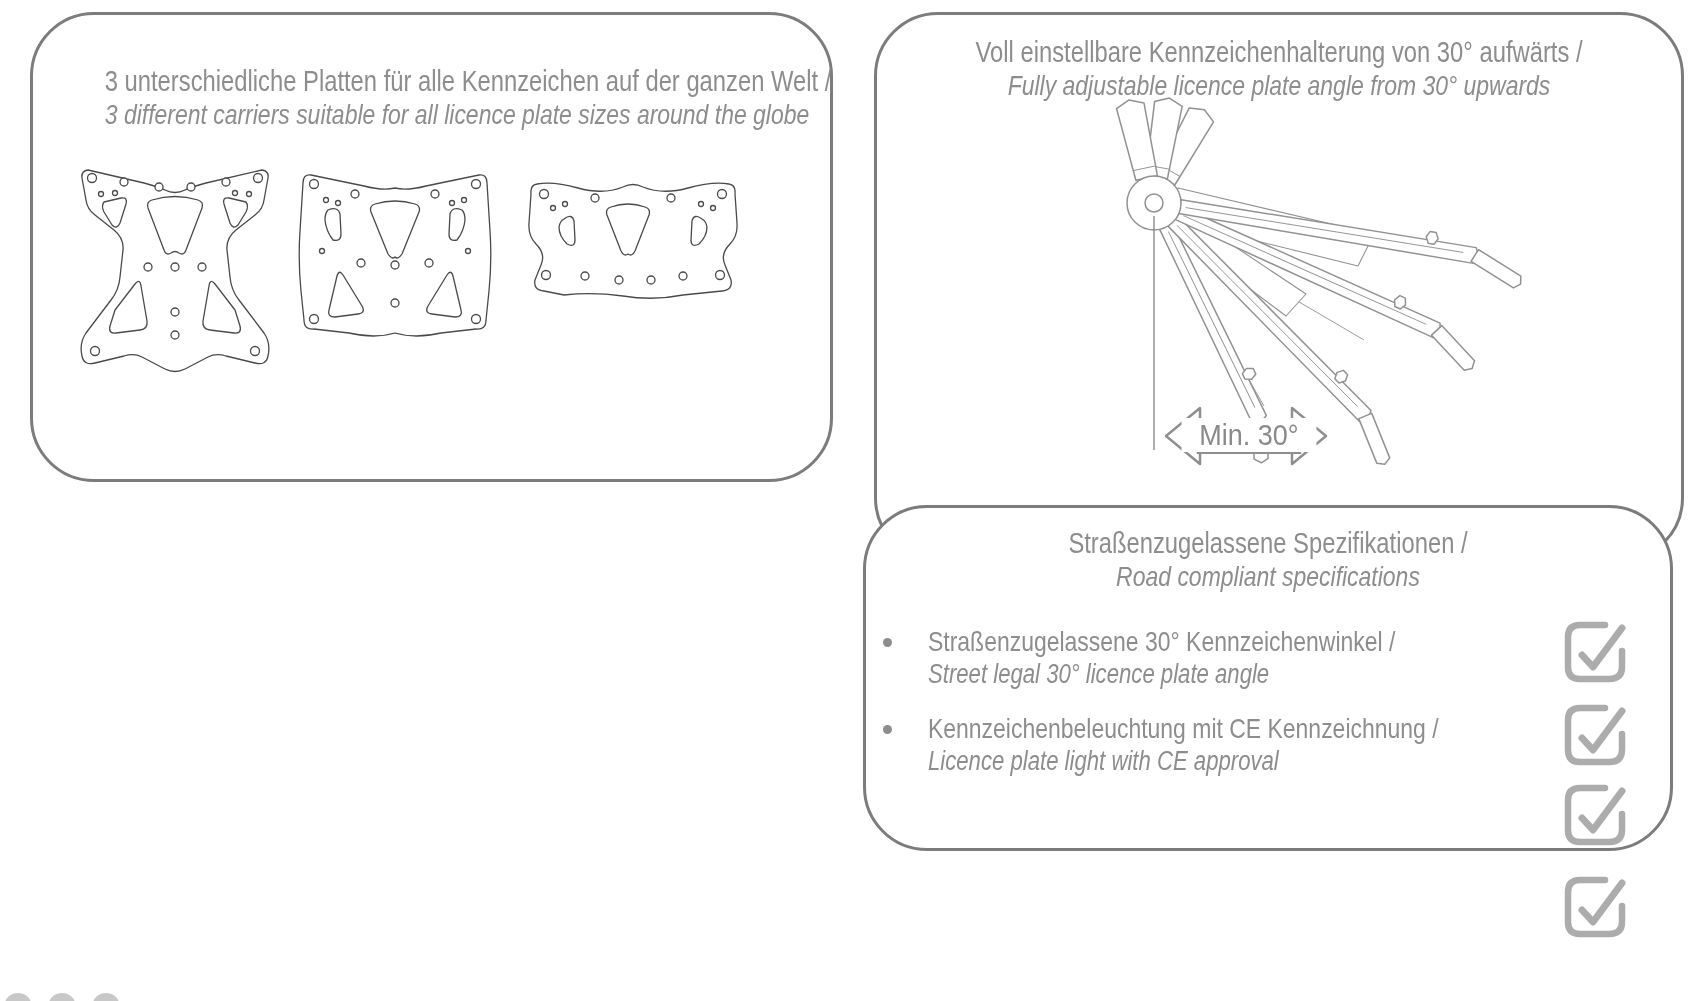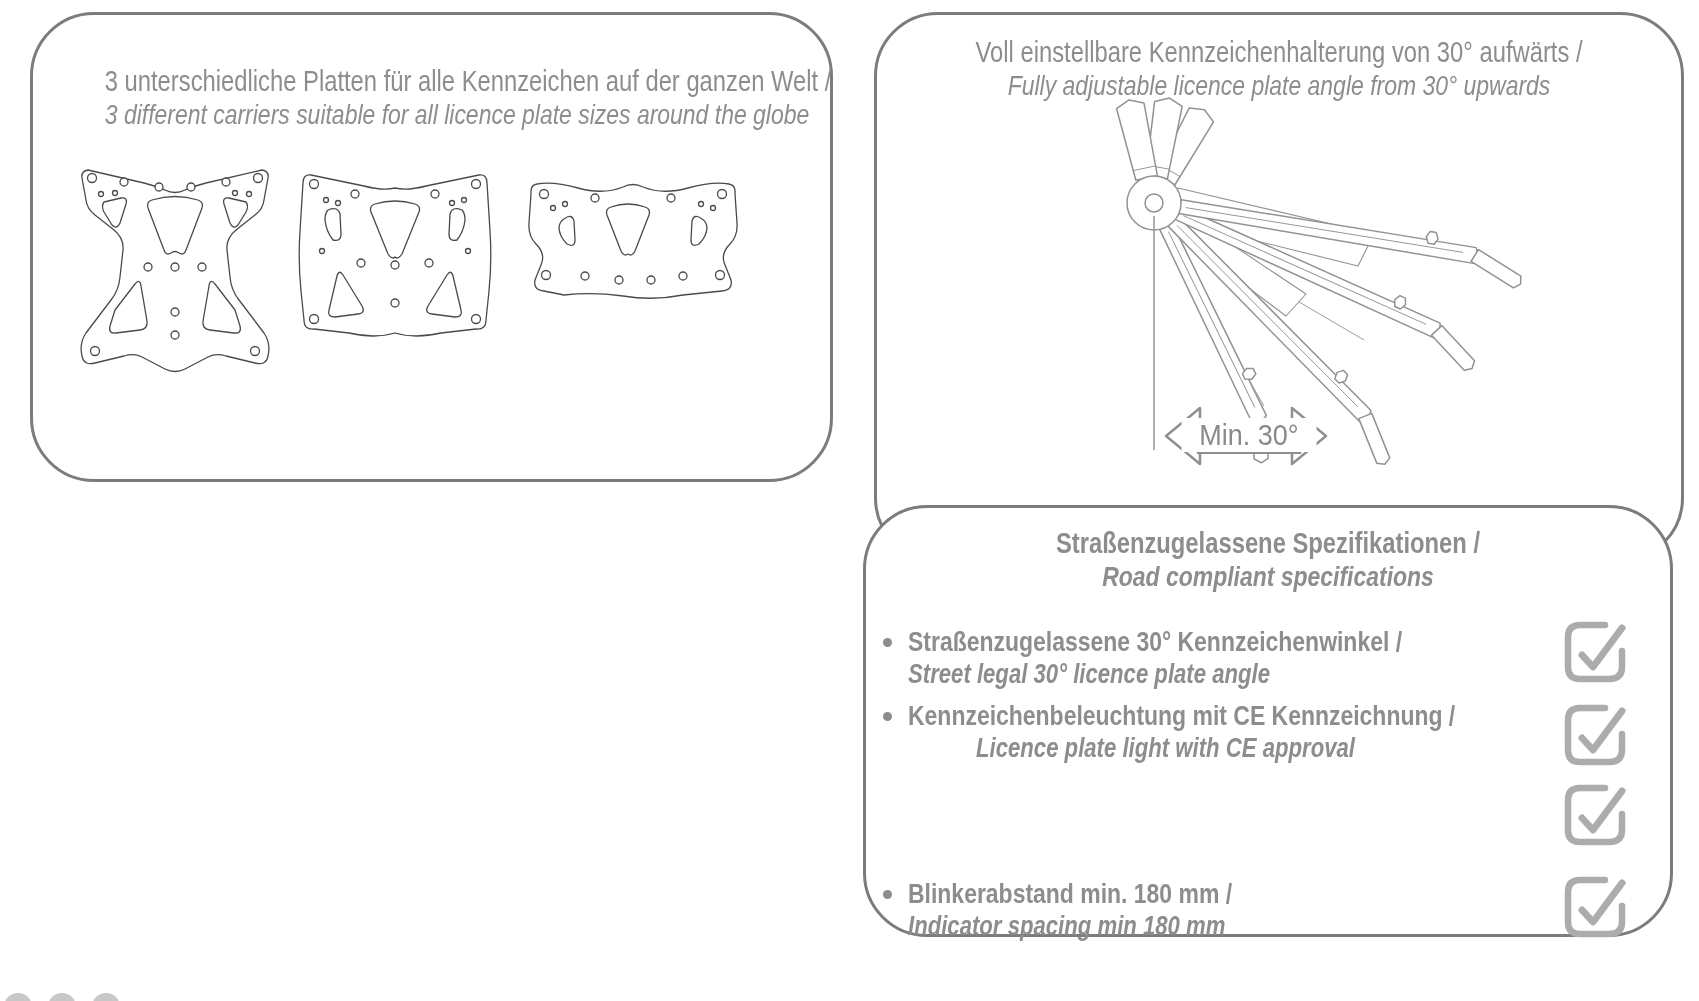--- a/index.html
+++ b/index.html
@@ -2,29 +2,29 @@
 <html><head>
 <meta charset="utf-8">
 <style>
   html,body{margin:0;padding:0;background:#ffffff;}
   .page{position:relative;width:1699px;height:1001px;background:#fff;overflow:hidden;
         font-family:"Liberation Sans",sans-serif;}
   .panel{position:absolute;background:#fff;border:3px solid #7c7c7c;border-radius:64px;box-sizing:border-box;}
   .p-tl{left:30px;top:12px;width:803px;height:470px;}
   .p-tr{left:874px;top:12px;width:810px;height:550px;}
   .p-bl{left:30px;top:508px;width:803px;height:469px;}
-  .p-br{left:863px;top:505px;width:810px;height:432px;font-weight:bold;}
+  .p-br{left:863px;top:505px;width:810px;height:346px;}
   .ttl{position:absolute;left:0;right:0;text-align:center;color:#8d8d8d;}
   .de{font-size:29px;line-height:33px;white-space:nowrap;transform:scaleX(0.82);transform-origin:50% 50%;}
   .en{font-size:28px;line-height:33px;font-style:italic;white-space:nowrap;transform:scaleX(0.82);transform-origin:50% 50%;}
   .abs{position:absolute;}
   
   .spec-item{position:absolute;left:0;width:670px;}
   .dot{position:absolute;left:17px;top:13px;width:9px;height:9px;border-radius:50%;background:#8d8d8d;}
-  .itxt{margin-left:42px;color:#8d8d8d;}
+  .itxt{margin-left:62px;color:#8d8d8d;}
   .ide{font-size:28px;line-height:33px;white-space:nowrap;transform:scaleX(0.82);transform-origin:0 50%;}
   .ien{font-size:27px;line-height:33px;font-style:italic;white-space:nowrap;transform:scaleX(0.82);transform-origin:0 50%;}
   .cb{position:absolute;left:697px;width:64px;height:64px;}
   
   .min30{position:absolute;left:1160px;top:415px;width:150px;text-align:center;
          font-size:30px;color:#8a8a8a;background:#fff;transform:scaleX(0.9);}
   .min30 span{border-bottom:2.5px solid #8f8f8f;padding:0 3px 1px 3px;}
   .pagedot{position:absolute;top:993px;width:28px;height:28px;border-radius:50%;background:#c8c8c8;}
 </style>
 </head>
@@ -195,36 +195,29 @@
     </div>
 
     <div class="spec-item" style="top:117px;">
       <span class="dot"></span>
       <div class="itxt">
         <div class="ide">Straßenzugelassene 30° Kennzeichenwinkel /</div>
         <div class="ien">Street legal 30° licence plate angle</div>
       </div>
     </div>
 
-    <div class="spec-item" style="top:191px;text-align:center;">
+    <div class="spec-item" style="top:204px;">
       <span class="dot"></span>
       <div class="itxt">
         <div class="ide">Kennzeichenbeleuchtung mit CE Kennzeichnung /</div>
         <div class="ien">Licence plate light with CE approval</div>
       </div>
     </div>
 
 
-    <div class="spec-item" style="top:369px;">
-      <span class="dot"></span>
-      <div class="itxt">
-        <div class="ide">Blinkerabstand min. 180 mm /</div>
-        <div class="ien">Indicator spacing min 180 mm</div>
-      </div>
-    </div>
 
     <svg class="cb" style="top:113px;" viewBox="0 0 64 64" fill="none" stroke="#acacac" stroke-width="6.5" stroke-linecap="round" stroke-linejoin="round">
       <path d="M42,4 L17,4 Q5,4 5,16 L5,46 Q5,58 17,58 L46,58 Q59,58 59,46 L59,30"></path>
       <path d="M19,34 L30,46 L59,7" stroke-width="7"></path>
     </svg>
     <svg class="cb" style="top:196px;" viewBox="0 0 64 64" fill="none" stroke="#acacac" stroke-width="6.5" stroke-linecap="round" stroke-linejoin="round">
       <path d="M42,4 L17,4 Q5,4 5,16 L5,46 Q5,58 17,58 L46,58 Q59,58 59,46 L59,30"></path>
       <path d="M19,34 L30,46 L59,7" stroke-width="7"></path>
     </svg>
     <svg class="cb" style="top:276px;" viewBox="0 0 64 64" fill="none" stroke="#acacac" stroke-width="6.5" stroke-linecap="round" stroke-linejoin="round">

